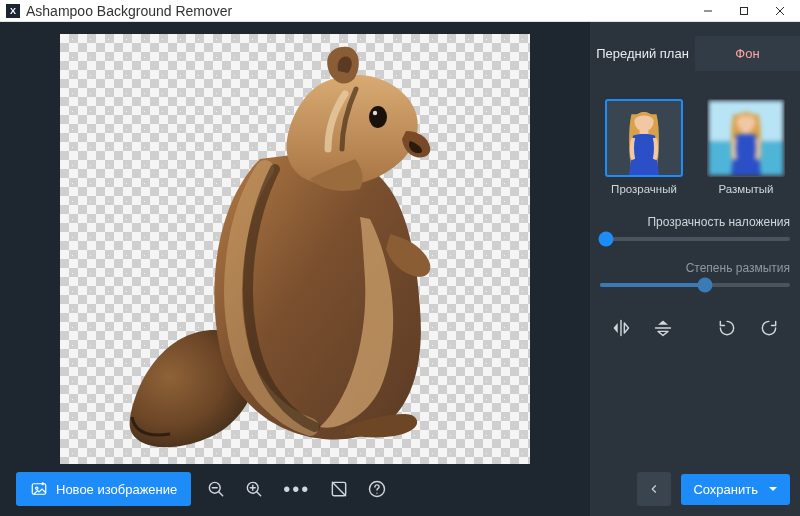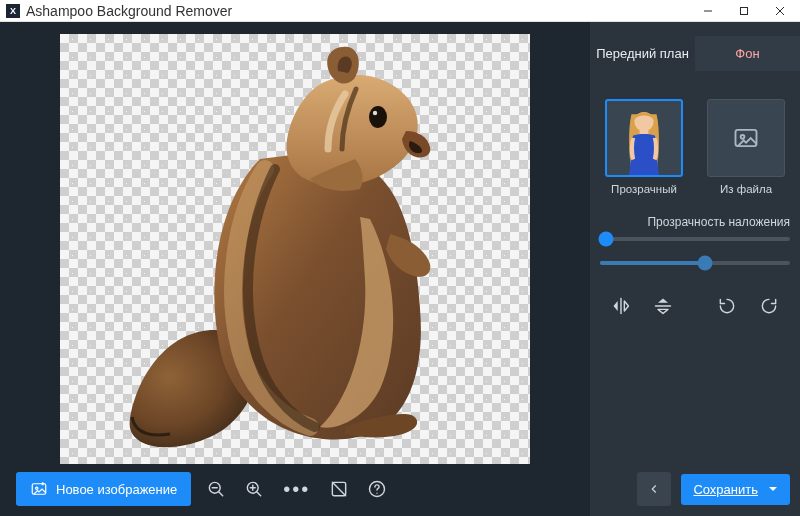--- a/index.html
+++ b/index.html
@@ -173,21 +173,21 @@
     background:#3a444e;border-radius:3px;
     display:flex;align-items:center;justify-content:center;
     color:#cfd6dc;cursor:pointer;
   }
   .back-btn svg{width:14px;height:14px;stroke:currentColor;fill:none;stroke-width:2;}
   .save-btn{
     background:#1d8cf8;color:#fff;
     border-radius:3px;
     padding:8px 12px;
     display:flex;align-items:center;gap:10px;
-    font-size:13px;cursor:pointer;text-decoration:underline;
+    font-size:13px;cursor:pointer;
   }
   .save-btn svg{width:10px;height:10px;fill:#fff;}
   
   .woman-figure .bg-sky{fill:#b8e4f5;}
   .woman-figure .bg-sea{fill:#4fb5d8;}
   .woman-figure .hair{fill:#d9a24a;}
   .woman-figure .skin{fill:#f2c7a3;}
   .woman-figure .dress{fill:#2b4fc7;}
   .thumb.blurred .figure{filter:blur(2.2px);}
 </style>
@@ -356,40 +356,39 @@
       <div class="thumb-grid">
         <div class="thumb-holder">
           <div class="thumb selected checker">
             <svg class="figure" viewBox="0 0 100 100">
                 <use href="#womanOnly"></use>
               </svg>
           </div>
           <div class="thumb-label">Прозрачный</div>
         </div>
         <div class="thumb-holder">
-          <div class="thumb from-file">
-            <svg viewBox="0 0 24 24">
-              <rect x="3" y="5" width="18" height="14" rx="2"></rect>
-              <circle cx="9" cy="11" r="1.6"></circle>
-              <path d="M21 17l-5-5-4 4-2-2-5 5"></path>
-            </svg>
+          <div class="thumb blurred">
+            <svg class="figure" viewBox="0 0 100 100">
+                <use href="#womanFull"></use>
+              </svg>
           </div>
-          <div class="thumb-label">Из файла</div>
+          <div class="thumb-label">Размытый</div>
         </div>
       </div>
 
       <div class="slider-block">
         <div class="slider-label active">Прозрачность наложения</div>
         <div class="slider-track">
           <div class="slider-fill" style="width:3%"></div>
           <div class="slider-handle" style="left:3%"></div>
         </div>
       </div>
 
       <div class="slider-block">
+        <div class="slider-label">Степень размытия</div>
         <div class="slider-track disabled">
           <div class="slider-fill" style="width:55%"></div>
           <div class="slider-handle" style="left:55%"></div>
         </div>
       </div>
 
       <div class="transform-row">
         <div class="icon-btn">
           <svg viewBox="0 0 24 24">
               <path d="M12 3v18"></path>

